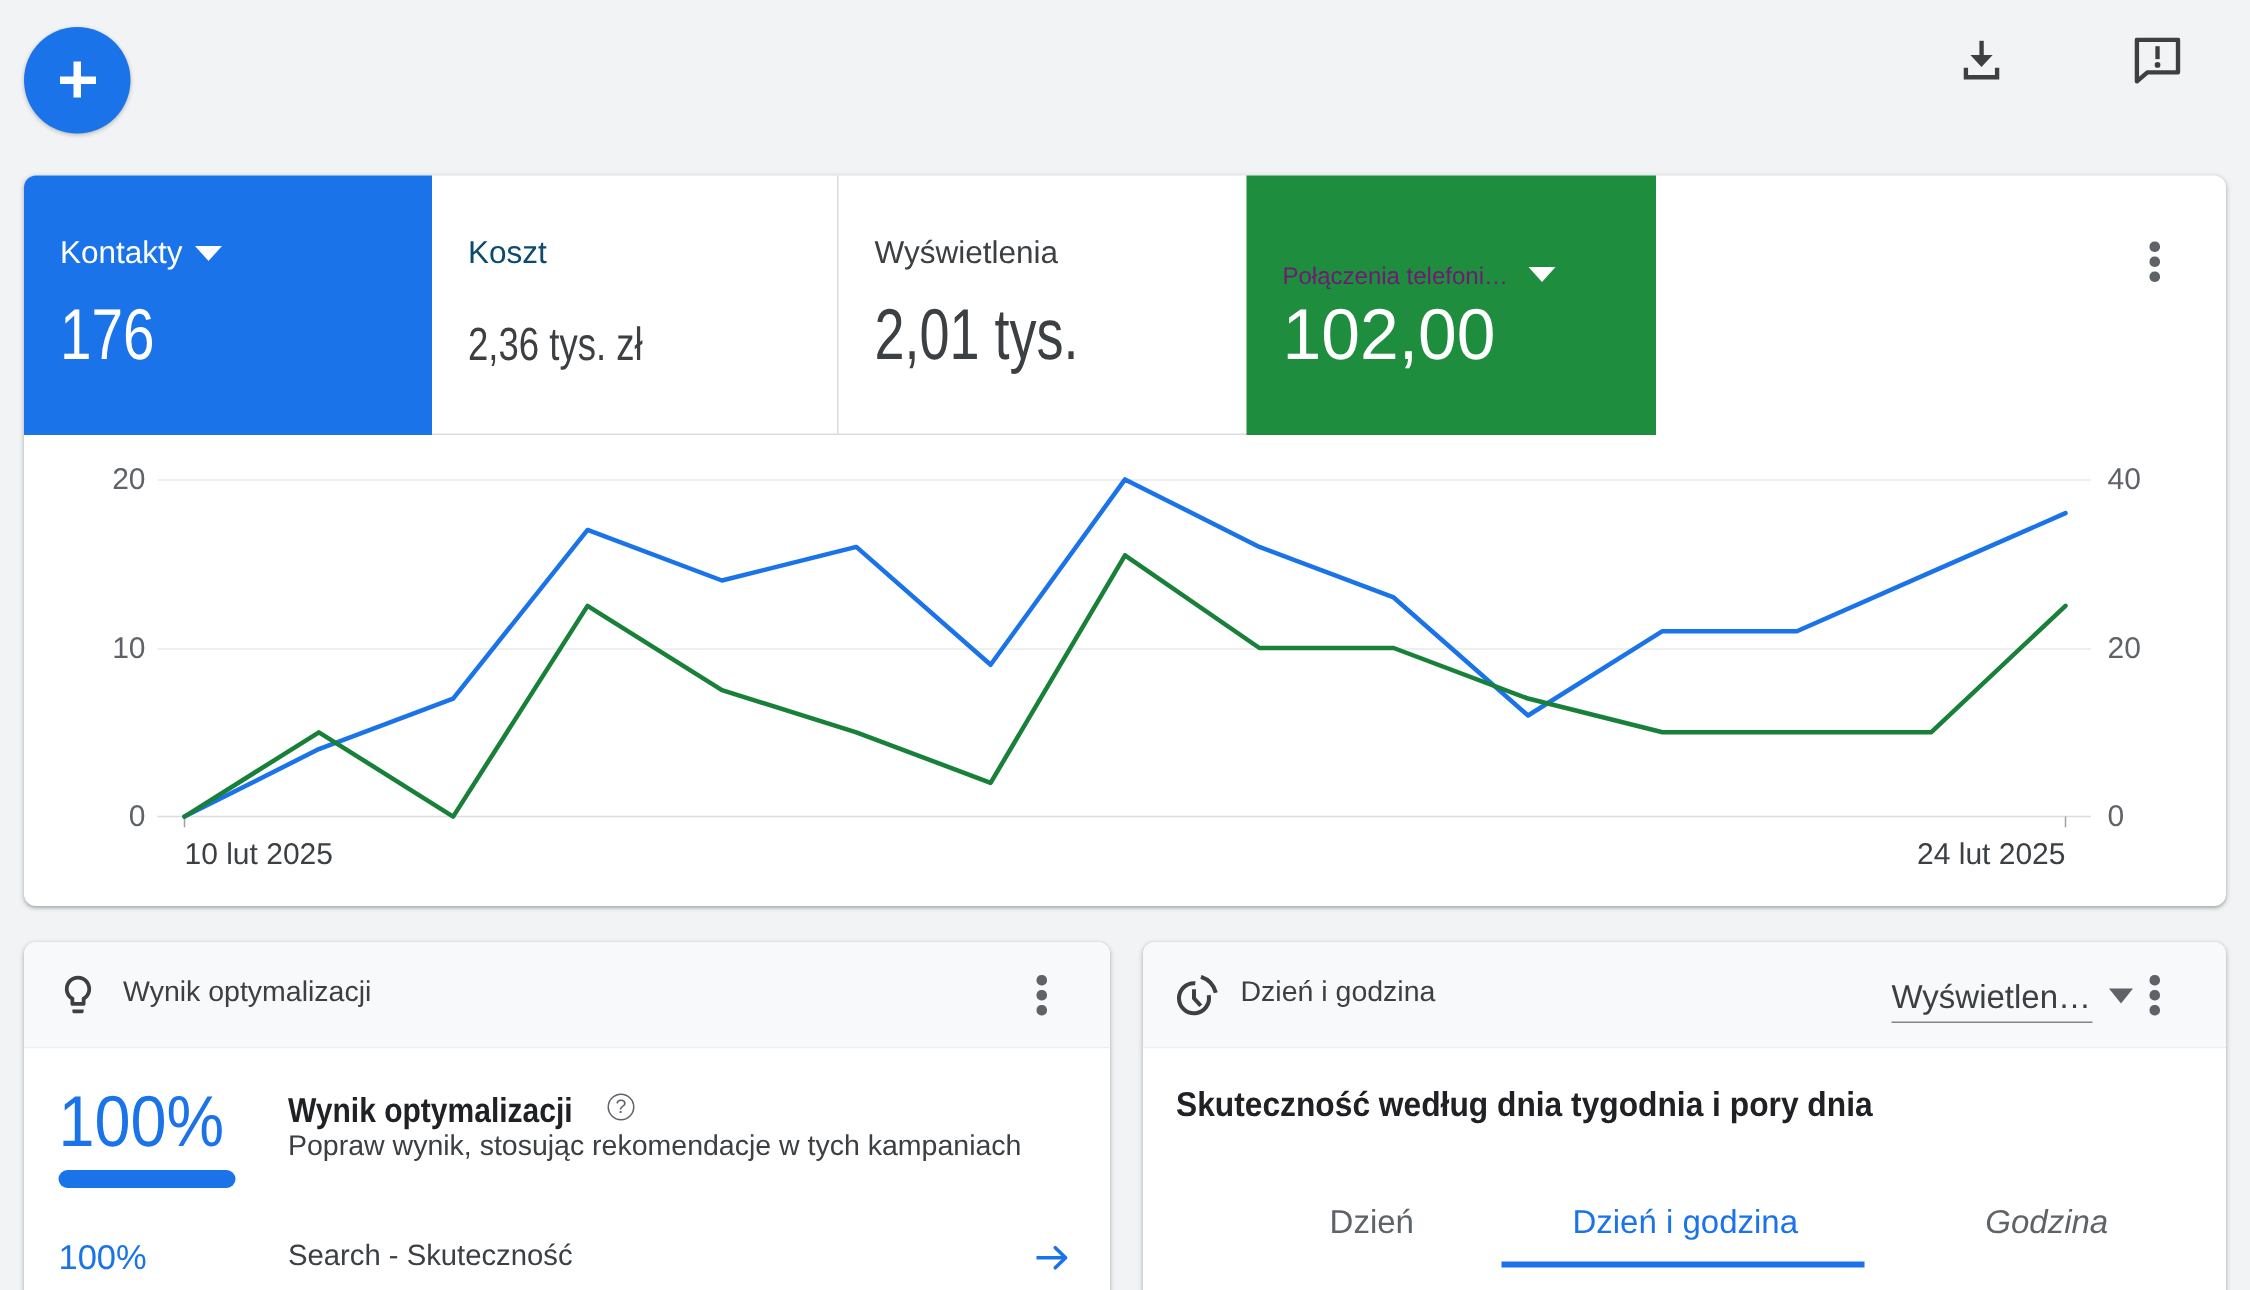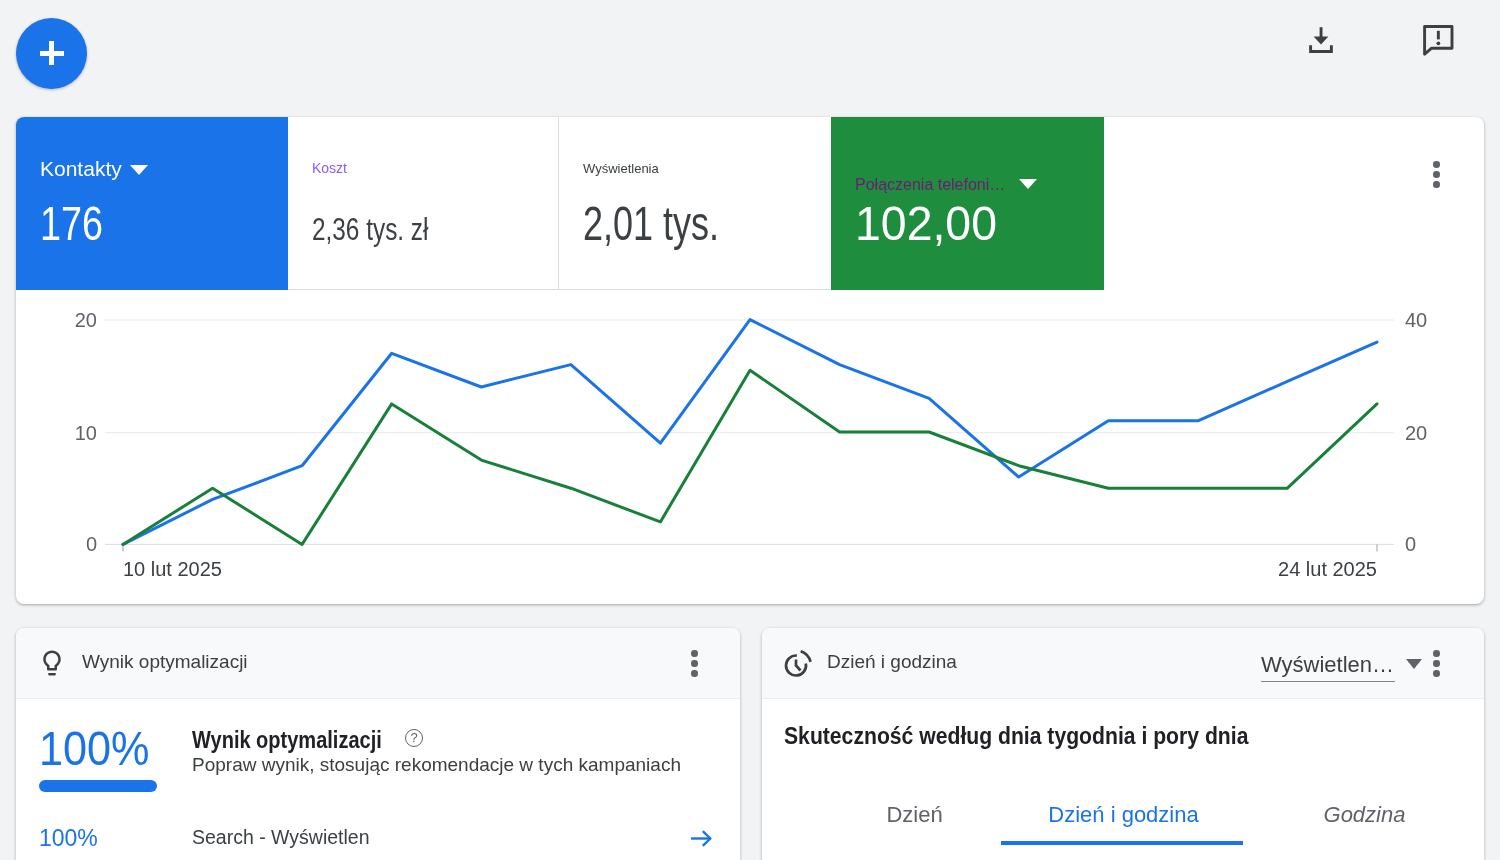--- a/index.html
+++ b/index.html
@@ -33,24 +33,24 @@
   <div class="card" style="left:16px;top:117px;width:1468px;height:487px;"></div>
 
   <div class="abs" style="left:16px;top:289px;width:1088px;height:1px;background:#dadce0;"></div>
   <div class="abs" style="left:558px;top:117px;width:1px;height:172px;background:#dadce0;"></div>
   <div class="abs" style="left:16px;top:117px;width:271.5px;height:173px;background:#1a73e8;border-radius:8px 0 0 0;"></div>
   <div class="abs" style="left:831px;top:117px;width:273px;height:173px;background:#1e8e3e;"></div>
 
   <div class="abs" style="left:40px;top:158px;font-size:21px;color:#fff;line-height:21px;">Kontakty <span class="tri" style="border-left-width:9px;border-right-width:9px;border-top:10px solid #fff;margin-left:2px;position:relative;top:-1px;"></span></div>
   <div class="abs" style="left:40px;top:200px;font-size:48px;color:#fff;line-height:48px;transform:scaleX(.787);transform-origin:0 0;">176</div>
 
-  <div class="abs" style="left:312px;top:158px;font-size:14px;color:#8b5cf6;line-height:21px;">Koszt</div>
+  <div class="abs" style="left:312px;top:158px;font-size:21px;color:#0c4a6e;line-height:21px;">Koszt</div>
   <div class="abs" style="left:312px;top:214px;font-size:31px;color:#3c4043;line-height:31px;transform:scaleX(.786);transform-origin:0 0;">2,36 tys. zł</div>
 
-  <div class="abs" style="left:583px;top:158px;font-size:13px;color:#3c4043;line-height:21px;">Wyświetlenia</div>
+  <div class="abs" style="left:583px;top:158px;font-size:21px;color:#3c4043;line-height:21px;">Wyświetlenia</div>
   <div class="abs" style="left:583px;top:200px;font-size:48px;color:#3c4043;line-height:48px;transform:scaleX(.75);transform-origin:0 0;">2,01 tys.</div>
 
   <div class="abs" style="left:855px;top:174px;font-size:16px;color:#701a75;line-height:21px;">Połączenia telefoni… <span class="tri" style="border-left-width:9px;border-right-width:9px;border-top:10px solid #fff;margin-left:9px;position:relative;top:-1px;"></span></div>
   <div class="abs" style="left:855px;top:200px;font-size:48px;color:#fff;line-height:48px;transform:scaleX(.967);transform-origin:0 0;">102,00</div>
 
   <div class="dots3 abs" style="left:1433px;top:161px;width:7px;">
     <span></span>
       <span></span>
       <span></span>
   </div>
@@ -87,21 +87,21 @@
     </div>
 
   <div class="abs" style="left:39px;top:725px;font-size:48px;color:#1a73e8;line-height:48px;transform:scaleX(.9);transform-origin:0 0;">100%</div>
   <div class="abs" style="left:39px;top:780px;width:118px;height:12px;border-radius:6px;background:#1a73e8;"></div>
 
   <div class="abs" style="left:192px;top:729px;font-size:23px;font-weight:700;color:#202124;line-height:23px;transform:scaleX(.87);transform-origin:0 0;">Wynik optymalizacji</div>
   <div class="abs" style="left:405px;top:729px;width:16px;height:16px;border:1.8px solid #5f6368;border-radius:50%;color:#5f6368;font-size:13px;text-align:center;line-height:16px;">?</div>
   <div class="abs" style="left:192px;top:755px;font-size:19px;color:#3c4043;line-height:19px;">Popraw wynik, stosując rekomendacje w tych kampaniach</div>
 
   <div class="abs" style="left:39px;top:827px;font-size:23px;color:#1a73e8;line-height:23px;">100%</div>
-  <div class="abs" style="left:192px;top:827px;font-size:19.5px;color:#3c4043;line-height:21px;">Search - Wyświetlen</div>
+  <div class="abs" style="left:192px;top:827px;font-size:19.5px;color:#3c4043;line-height:21px;">Search - Skuteczność</div>
   <svg class="abs" style="left:690px;top:830px;" width="23" height="17" viewBox="0 0 23 17">
     <line x1="1" y1="8.5" x2="20.5" y2="8.5" stroke="#1a73e8" stroke-width="2.4"></line>
     <path d="M13.5 1.8 L20.4 8.5 L13.5 15.2" fill="none" stroke="#1a73e8" stroke-width="2.4" stroke-linejoin="round" stroke-linecap="round"></path>
   </svg>
 
   <div class="card" style="left:762px;top:628px;width:722px;height:260px;">
     <div class="hdr"></div>
   </div>
   <svg class="abs" style="left:783px;top:650px;" width="30" height="30" viewBox="0 0 30 30">
     <path d="M22.78 13.42 A10 10 0 1 1 13.87 5.54" fill="none" stroke="#3c4043" stroke-width="2.7"></path>

